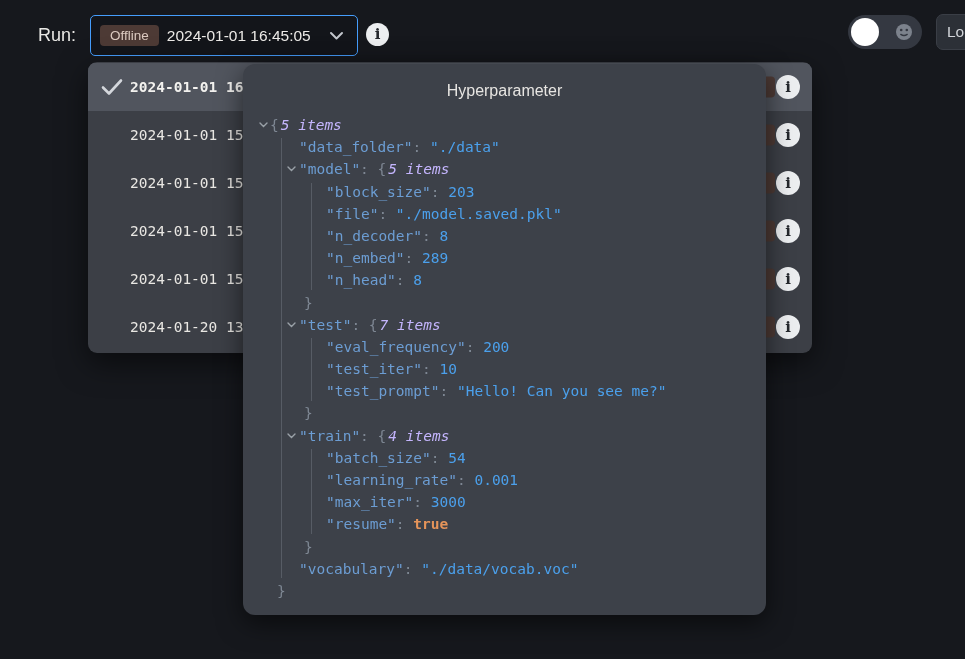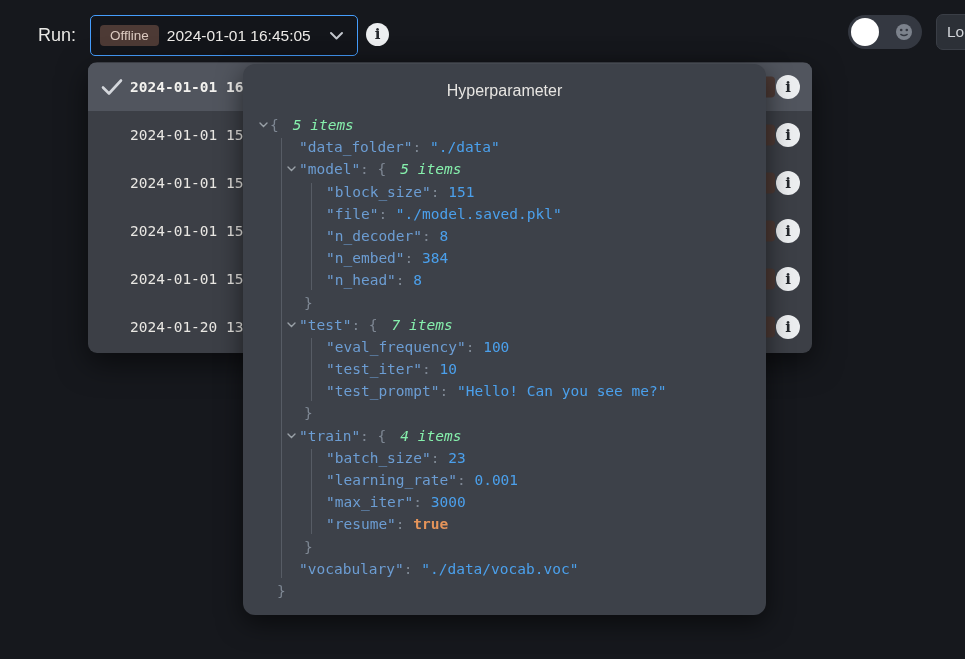--- a/index.html
+++ b/index.html
@@ -53,21 +53,21 @@
   .popover .title { text-align:center; margin-top:18px; color:#e7e5e2; font-size:16px; }
   .tree { position:absolute; left:0; top:50px; right:0; bottom:6px;
     font-family:"DejaVu Sans Mono", monospace; font-size:14.5px; }
   .jline { position:relative; height:22.2px; line-height:22.2px; white-space:nowrap; }
   .twisty { position:absolute; top:0; height:22.2px; display:flex; align-items:center; cursor:pointer; }
   .jk { color:#6c9dd3; }
   .jp { color:#7e8793; }
   .jn { color:#4ba0ec; }
   .js { color:#4ba0ec; }
   .jb { color:#e5945a;font-weight:bold; }
-  .ji { color:#86efac; font-style:italic; margin-left:14px; }
+  .ji { color:#c4b5fd; font-style:italic; margin-left:2px; }
   .guide { position:absolute; width:1px; background:#575c65; }
 </style>
 </head>
 <body>
 
 <span class="run-label">Run:</span>
 
 <div class="run-select">
   <span class="badge">Offline</span>
   <span class="value">2024-01-01 16:45:05</span>
@@ -162,67 +162,67 @@
       </div>
       <div class="jline">
         <span class="twisty" style="left:44px">
           <svg width="9" height="6" viewBox="0 0 9 6">
             <path d="M1 1 L4.5 4.5 L8 1" stroke="#9aa1a8" stroke-width="1.4" fill="none" stroke-linecap="round"></path>
           </svg>
         </span>
         <span style="position:absolute;left:56px"><span class="jk">"model"</span><span class="jp">: </span><span class="jp">{</span><span class="ji">5 items</span></span>
       </div>
       <div class="jline">
-        <span style="position:absolute;left:83px"><span class="jk">"block_size"</span><span class="jp">: </span><span class="jn">151</span></span>
+        <span style="position:absolute;left:83px"><span class="jk">"block_size"</span><span class="jp">: </span><span class="jn">203</span></span>
       </div>
       <div class="jline">
         <span style="position:absolute;left:83px"><span class="jk">"file"</span><span class="jp">: </span><span class="js">"./model.saved.pkl"</span></span>
       </div>
       <div class="jline">
         <span style="position:absolute;left:83px"><span class="jk">"n_decoder"</span><span class="jp">: </span><span class="jn">8</span></span>
       </div>
       <div class="jline">
-        <span style="position:absolute;left:83px"><span class="jk">"n_embed"</span><span class="jp">: </span><span class="jn">384</span></span>
+        <span style="position:absolute;left:83px"><span class="jk">"n_embed"</span><span class="jp">: </span><span class="jn">289</span></span>
       </div>
       <div class="jline">
         <span style="position:absolute;left:83px"><span class="jk">"n_head"</span><span class="jp">: </span><span class="jn">8</span></span>
       </div>
       <div class="jline">
         <span class="jp" style="position:absolute;left:61px">}</span>
       </div>
       <div class="jline">
         <span class="twisty" style="left:44px">
           <svg width="9" height="6" viewBox="0 0 9 6">
             <path d="M1 1 L4.5 4.5 L8 1" stroke="#9aa1a8" stroke-width="1.4" fill="none" stroke-linecap="round"></path>
           </svg>
         </span>
         <span style="position:absolute;left:56px"><span class="jk">"test"</span><span class="jp">: </span><span class="jp">{</span><span class="ji">7 items</span></span>
       </div>
       <div class="jline">
-        <span style="position:absolute;left:83px"><span class="jk">"eval_frequency"</span><span class="jp">: </span><span class="jn">100</span></span>
+        <span style="position:absolute;left:83px"><span class="jk">"eval_frequency"</span><span class="jp">: </span><span class="jn">200</span></span>
       </div>
       <div class="jline">
         <span style="position:absolute;left:83px"><span class="jk">"test_iter"</span><span class="jp">: </span><span class="jn">10</span></span>
       </div>
       <div class="jline">
         <span style="position:absolute;left:83px"><span class="jk">"test_prompt"</span><span class="jp">: </span><span class="js">"Hello! Can you see me?"</span></span>
       </div>
       <div class="jline">
         <span class="jp" style="position:absolute;left:61px">}</span>
       </div>
       <div class="jline">
         <span class="twisty" style="left:44px">
           <svg width="9" height="6" viewBox="0 0 9 6">
             <path d="M1 1 L4.5 4.5 L8 1" stroke="#9aa1a8" stroke-width="1.4" fill="none" stroke-linecap="round"></path>
           </svg>
         </span>
         <span style="position:absolute;left:56px"><span class="jk">"train"</span><span class="jp">: </span><span class="jp">{</span><span class="ji">4 items</span></span>
       </div>
       <div class="jline">
-        <span style="position:absolute;left:83px"><span class="jk">"batch_size"</span><span class="jp">: </span><span class="jn">23</span></span>
+        <span style="position:absolute;left:83px"><span class="jk">"batch_size"</span><span class="jp">: </span><span class="jn">54</span></span>
       </div>
       <div class="jline">
         <span style="position:absolute;left:83px"><span class="jk">"learning_rate"</span><span class="jp">: </span><span class="jn">0.001</span></span>
       </div>
       <div class="jline">
         <span style="position:absolute;left:83px"><span class="jk">"max_iter"</span><span class="jp">: </span><span class="jn">3000</span></span>
       </div>
       <div class="jline">
         <span style="position:absolute;left:83px"><span class="jk">"resume"</span><span class="jp">: </span><span class="jb">true</span></span>
       </div>

